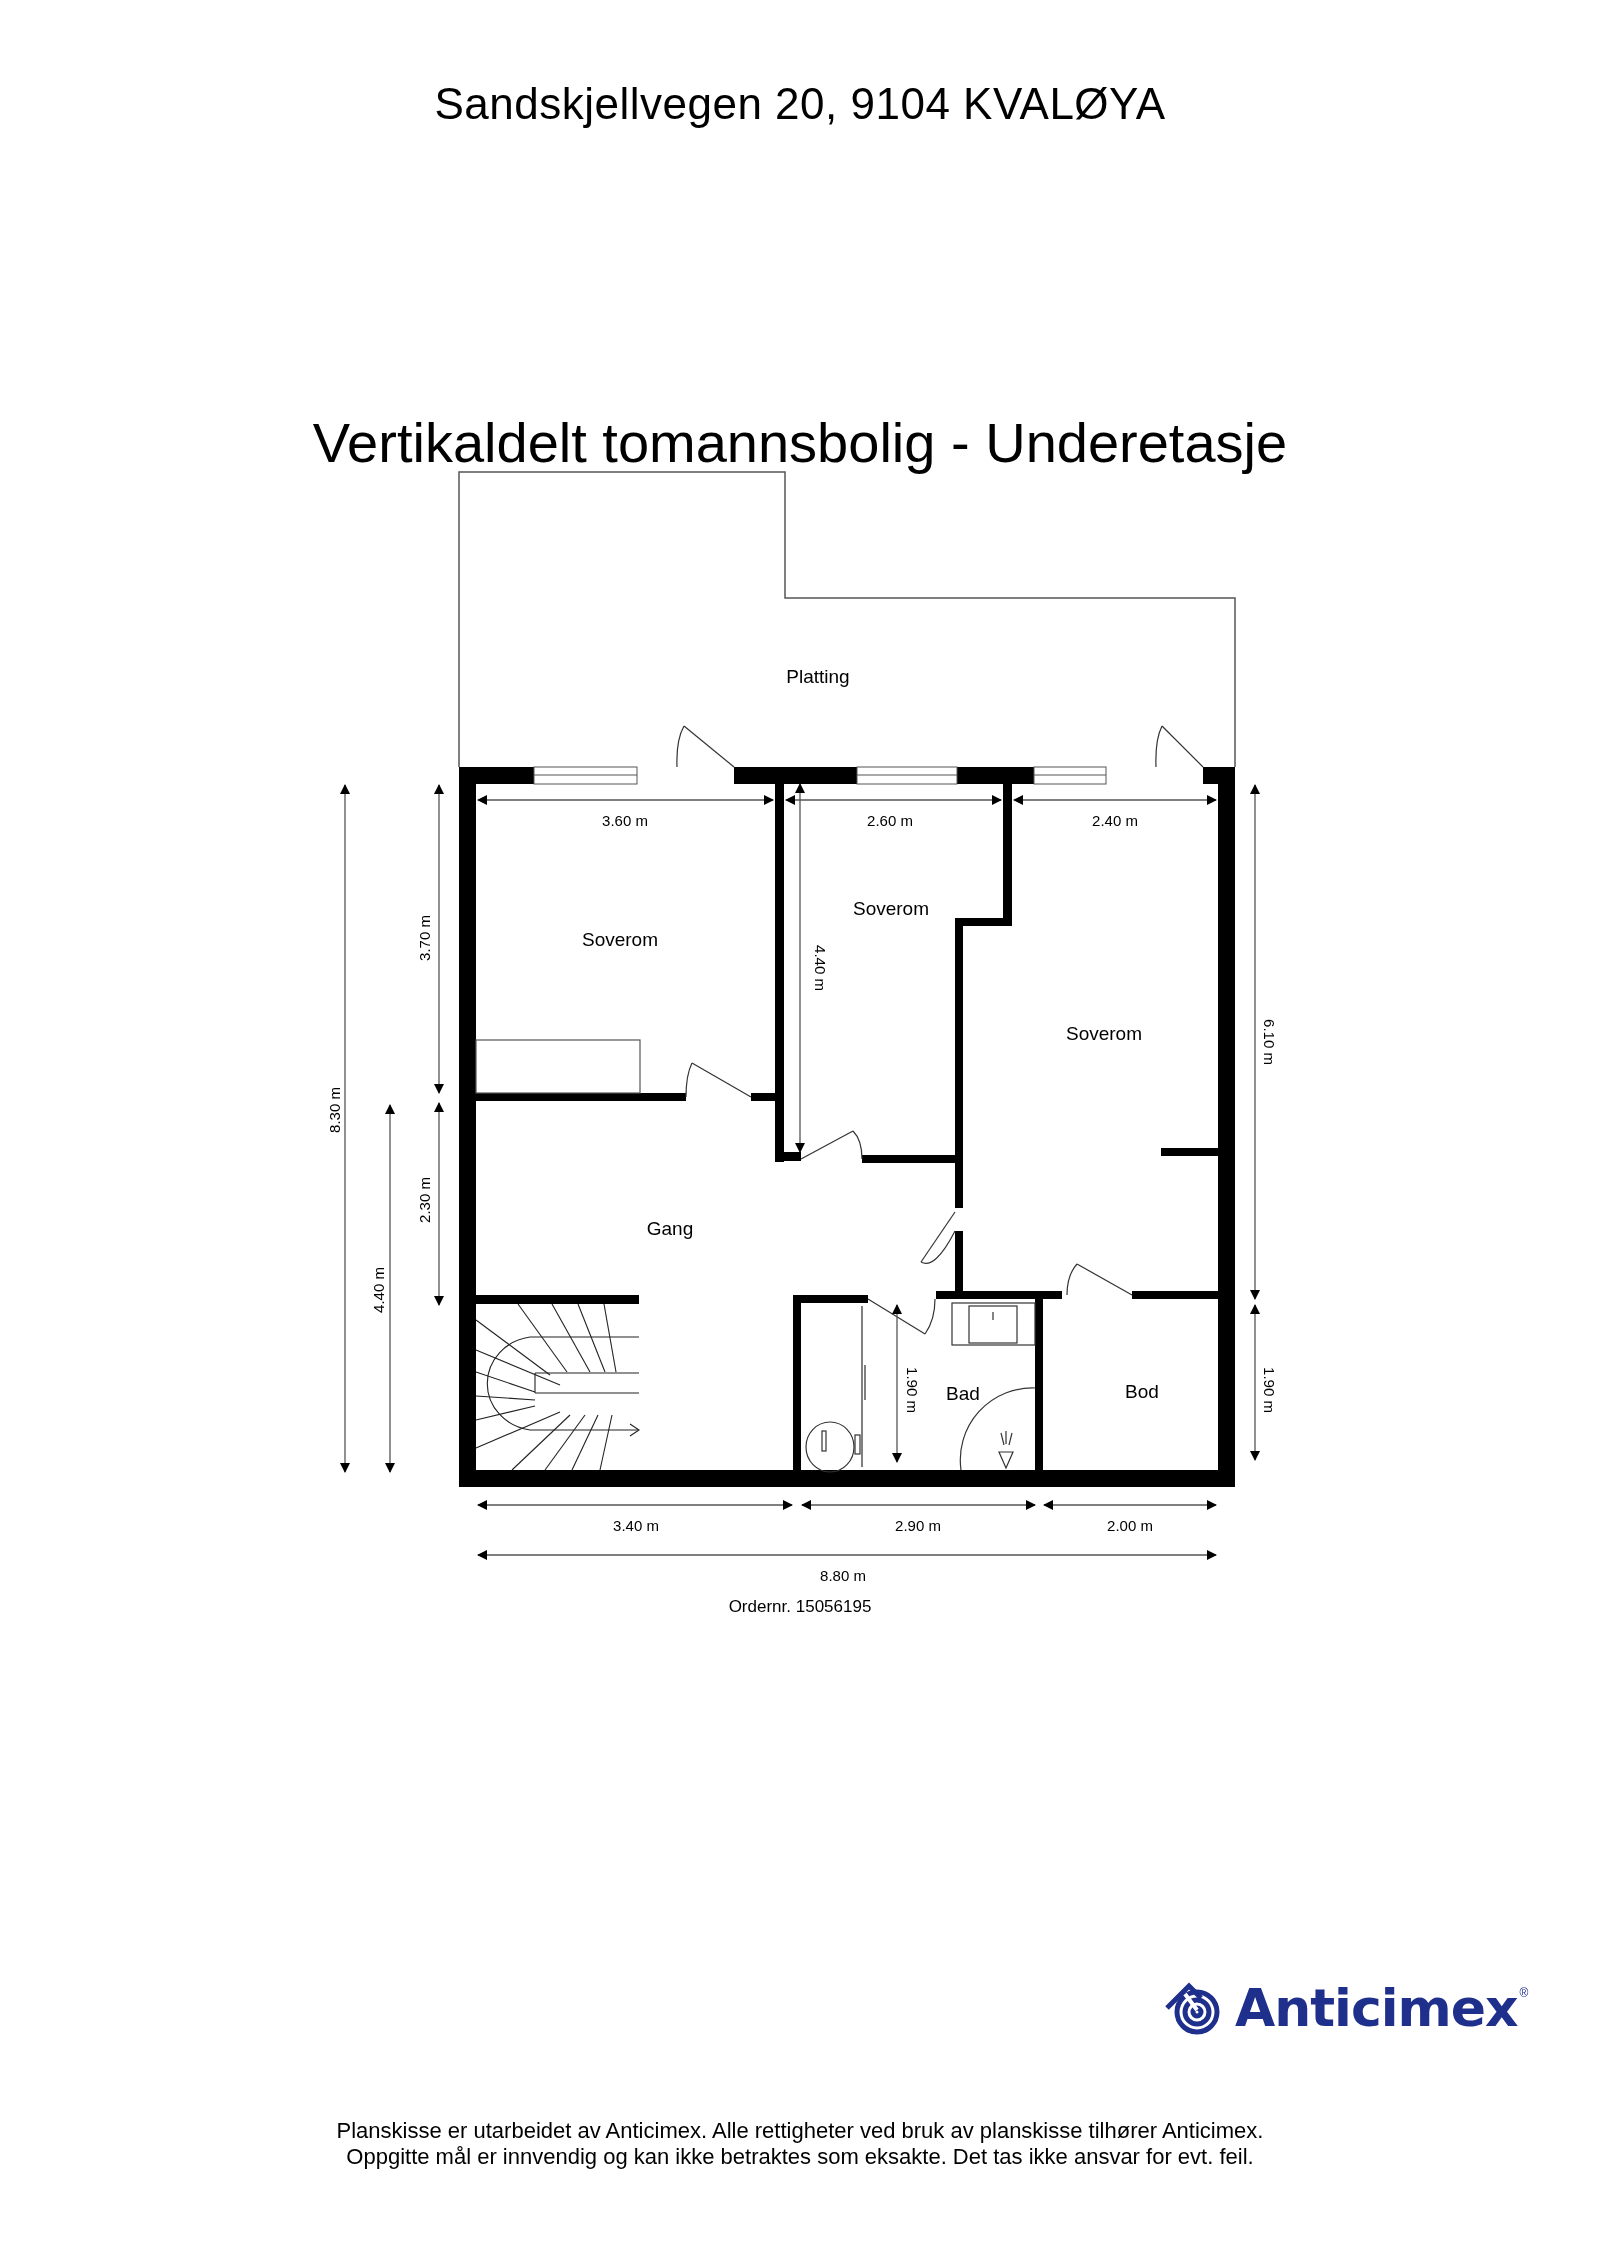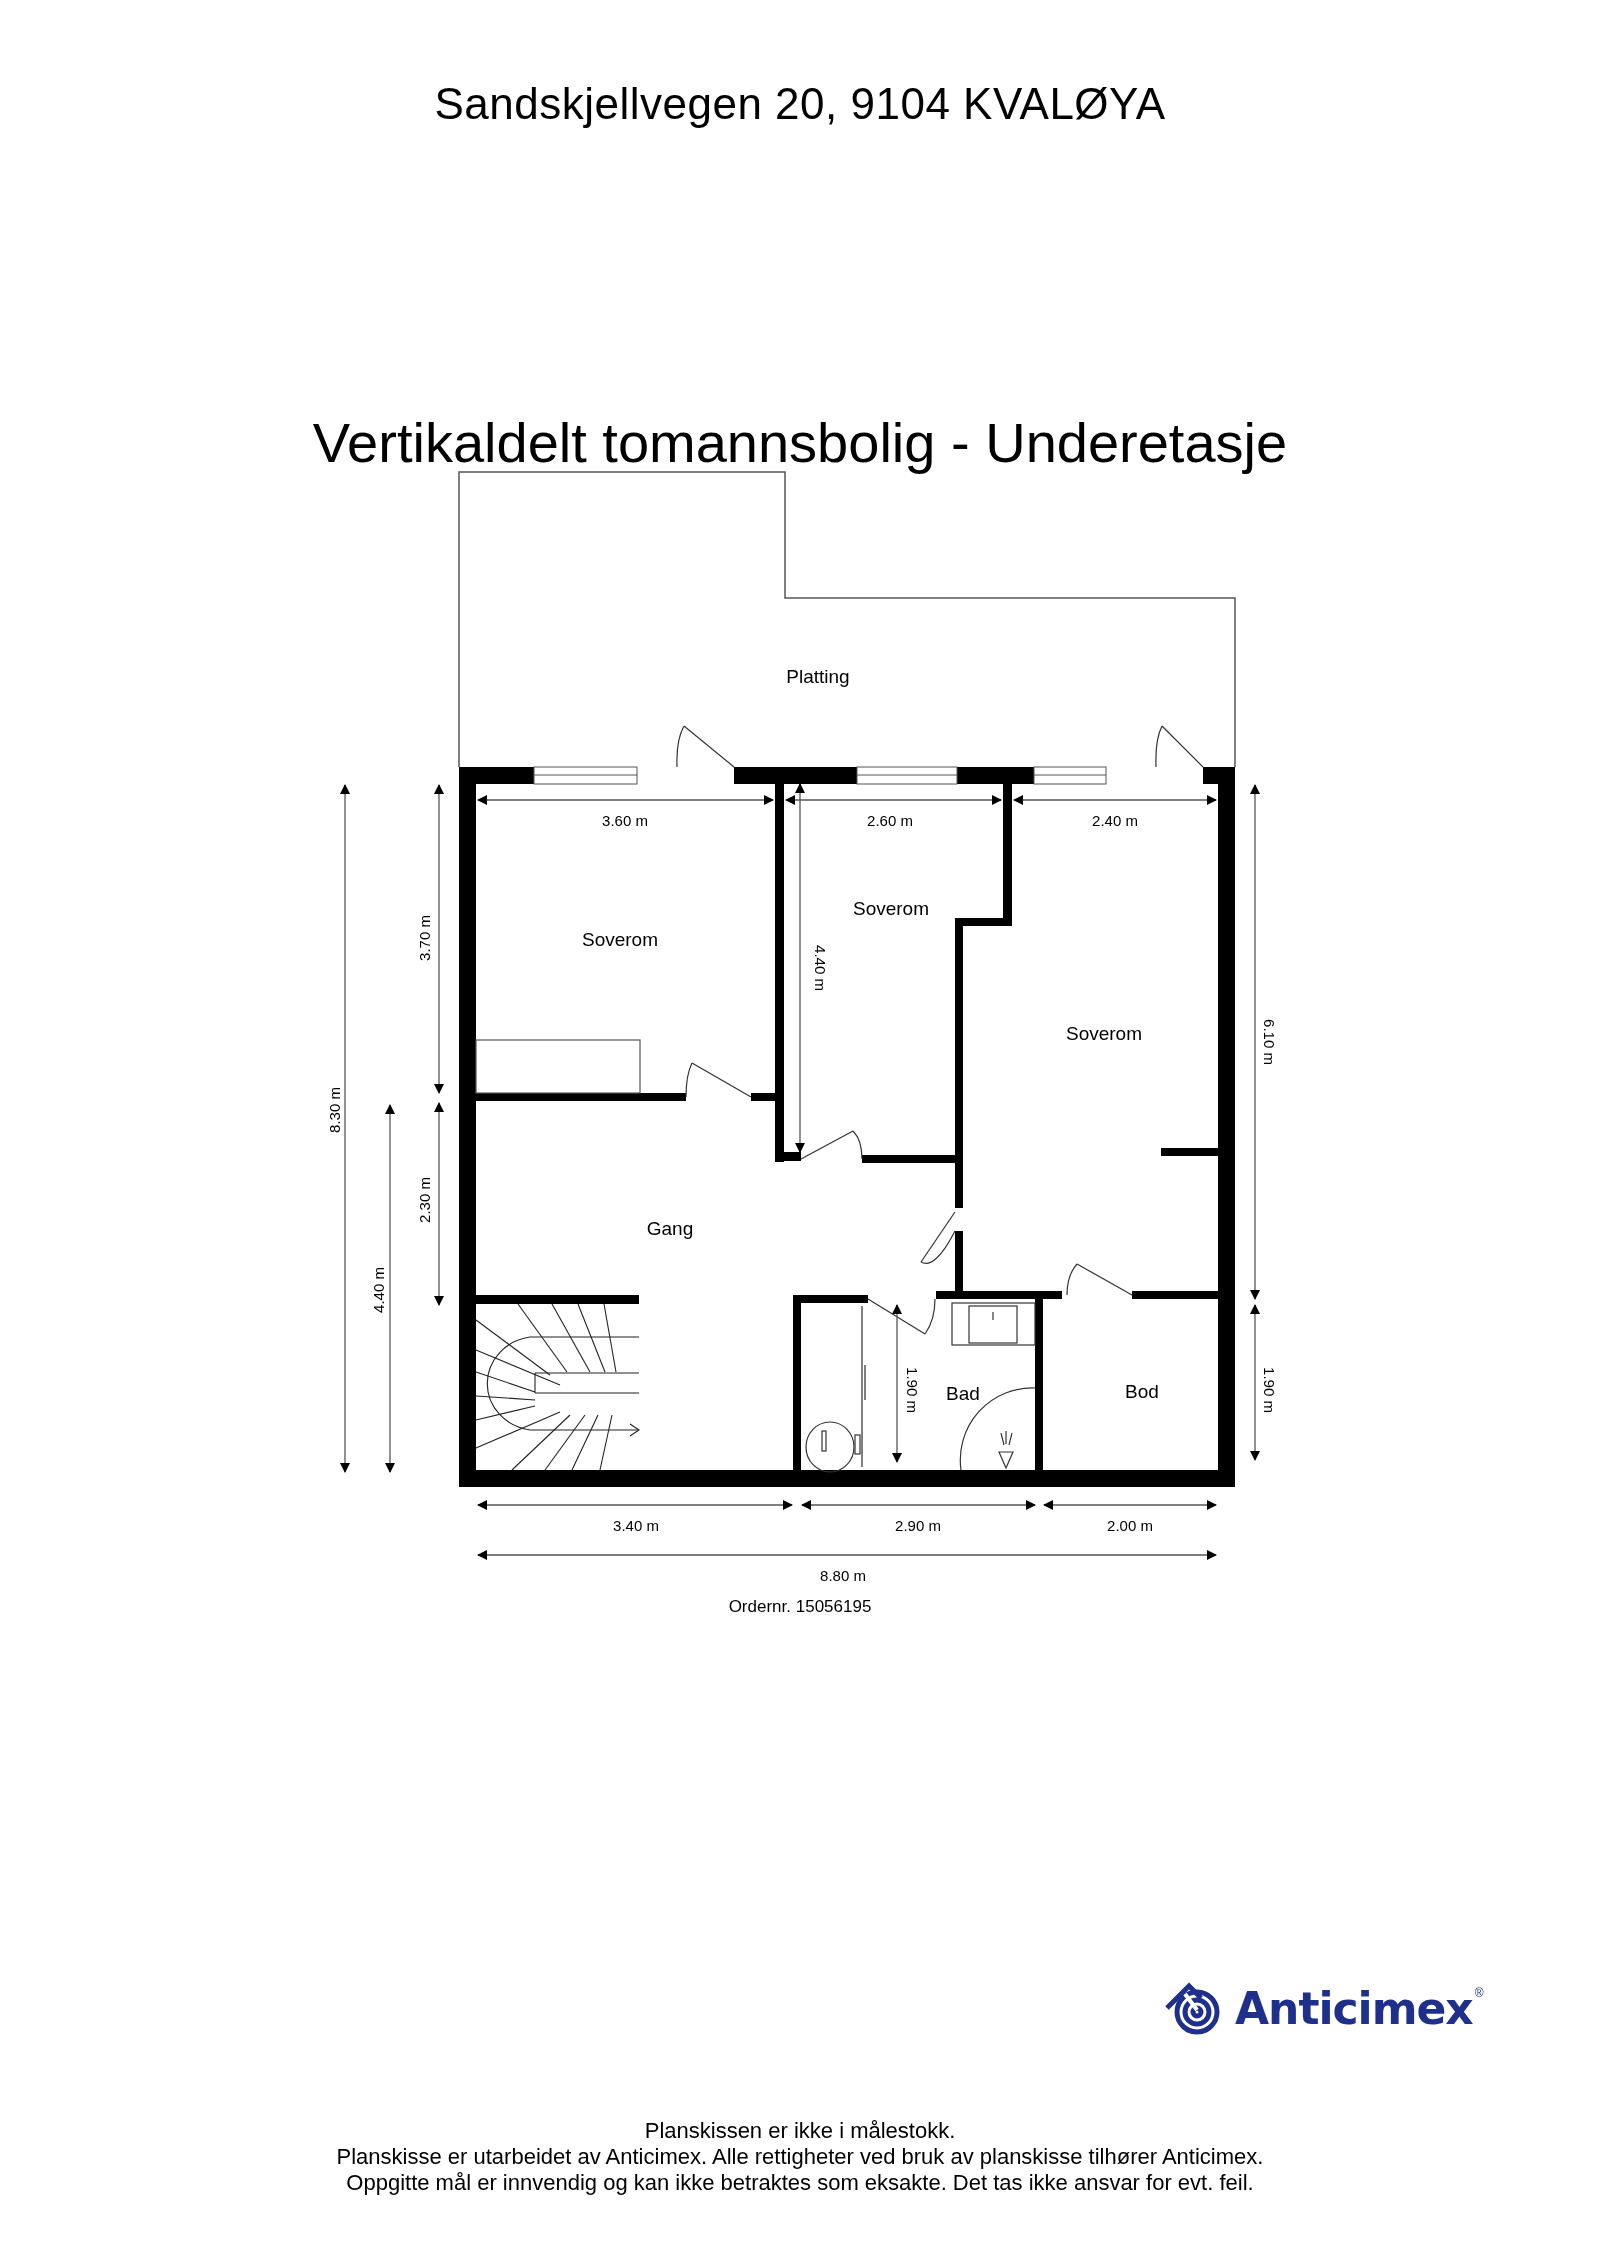--- a/index.html
+++ b/index.html
@@ -5,21 +5,21 @@
   html, body { margin:0; padding:0; background:#ffffff; }
   body { width:1600px; height:2263px; position:relative; overflow:hidden; font-family:"Liberation Sans", sans-serif; color:#000; }
   .title { position:absolute; left:0; width:1600px; text-align:center; font-family:"Liberation Sans", sans-serif; }
   #address { top:79px; font-size:44px; letter-spacing:0.5px; }
   #subtitle { top:410px; font-size:56px; }
   svg#plan { position:absolute; left:0; top:0; }
   .lbl { font-family:"Liberation Sans", sans-serif; fill:#000; }
   .dim { font-family:"Liberation Sans", sans-serif; fill:#000; font-size:15px; }
   #order { position:absolute; top:1597px; left:0; width:1600px; text-align:center; font-size:17px; }
   #logo { position:absolute; left:1163px; top:1978px; width:380px; height:60px; display:flex; align-items:center; }
-  #logo .word { font-family:"DejaVu Sans", sans-serif; font-weight:bold; font-size:44px; color:#1e2f8c; margin-left:10px; letter-spacing:-1px; }
+  #logo .word { font-family:"DejaVu Sans", sans-serif; font-weight:bold; font-size:52px; color:#1e2f8c; margin-left:10px; letter-spacing:-1px; }
   #logo .reg { font-size:12px; color:#1e2f8c; align-self:flex-start; margin-top:8px; margin-left:2px; }
   #disclaimer { position:absolute; top:2118px; left:0; width:1600px; text-align:center; font-size:22px; line-height:26px; }
 </style>
 </head>
 <body>
 
 <div class="title" id="address">Sandskjellvegen 20, 9104 KVALØYA</div>
 <div class="title" id="subtitle">Vertikaldelt tomannsbolig - Underetasje</div>
 
 <svg id="plan" width="1600" height="2263" viewBox="0 0 1600 2263">
@@ -219,16 +219,15 @@
       <circle cx="34" cy="32" r="12"></circle>
       <circle cx="34" cy="32" r="4"></circle>
     </g>
     <line x1="22" y1="14" x2="34" y2="30" stroke="#fff" stroke-width="4"></line>
   </svg>
   <span class="word">Anticimex</span>
   <span class="reg">®</span>
 </div>
 
 <div id="disclaimer">
-  <div>Planskissen er ikke i målestokk.</div>
   <div>Planskisse er utarbeidet av Anticimex. Alle rettigheter ved bruk av planskisse tilhører Anticimex.</div>
   <div>Oppgitte mål er innvendig og kan ikke betraktes som eksakte. Det tas ikke ansvar for evt. feil.</div>
 </div>
 
 </body></html>

